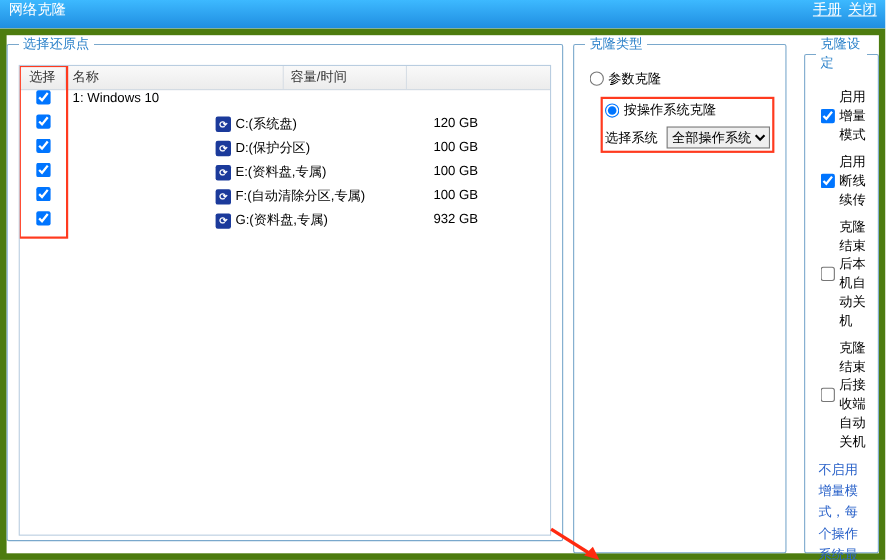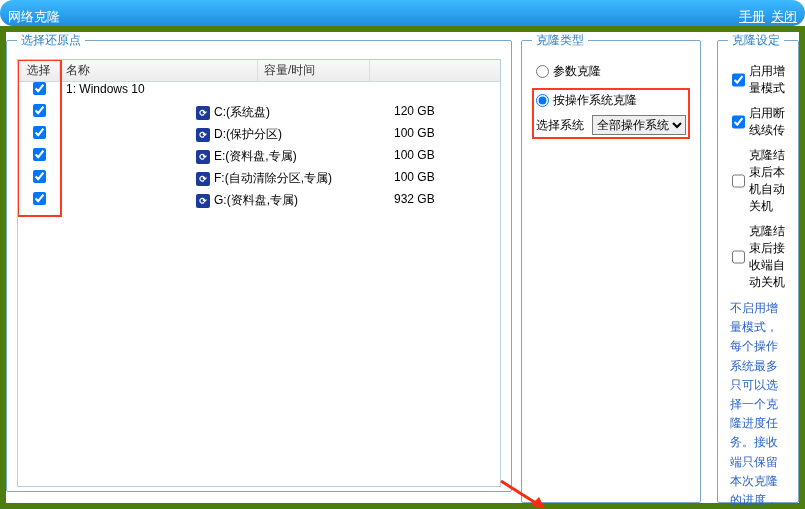--- a/index.html
+++ b/index.html
@@ -9,24 +9,23 @@
   background: #fff;
   width: 805px;
   height: 509px;
   overflow: hidden;
 }
 .titlebar {
   height: 26px;
   background: linear-gradient(to bottom, #3db9ff, #1f8de0);
   color: #fff;
   display: flex;
-  align-items: flex-end;
+  align-items: flex-start;
   padding: 0 8px;
   font-size: 13px;
-  border-radius: 13px;
 }
 .titlebar .title { flex: 1; }
 .titlebar .tb-btn {
   margin-left: 6px; cursor: pointer;
   text-decoration: underline;
 }
 .window-border {
   border: 6px solid #4d7c0f;
   height: 483px;
   background: #fff;
@@ -111,20 +110,21 @@
   gap: 16px;
 }
 .radio-row, .check-row {
   display: flex; 
   margin: 4px 0 8px 4px;
   gap: 4px;
 }
 .highlight-radio {
   border: 2px solid #ff3a1f;
   padding: 2px 2px;
+  margin-left: 14px;
 }
 .sys-row {
   display: flex; align-items: center;
   gap: 8px; margin-top: 6px;
 }
 .sys-row select {
   flex: 1;
   border: 1px solid #7a7a7a;
   height: 20px;
   font-size: 12px;

